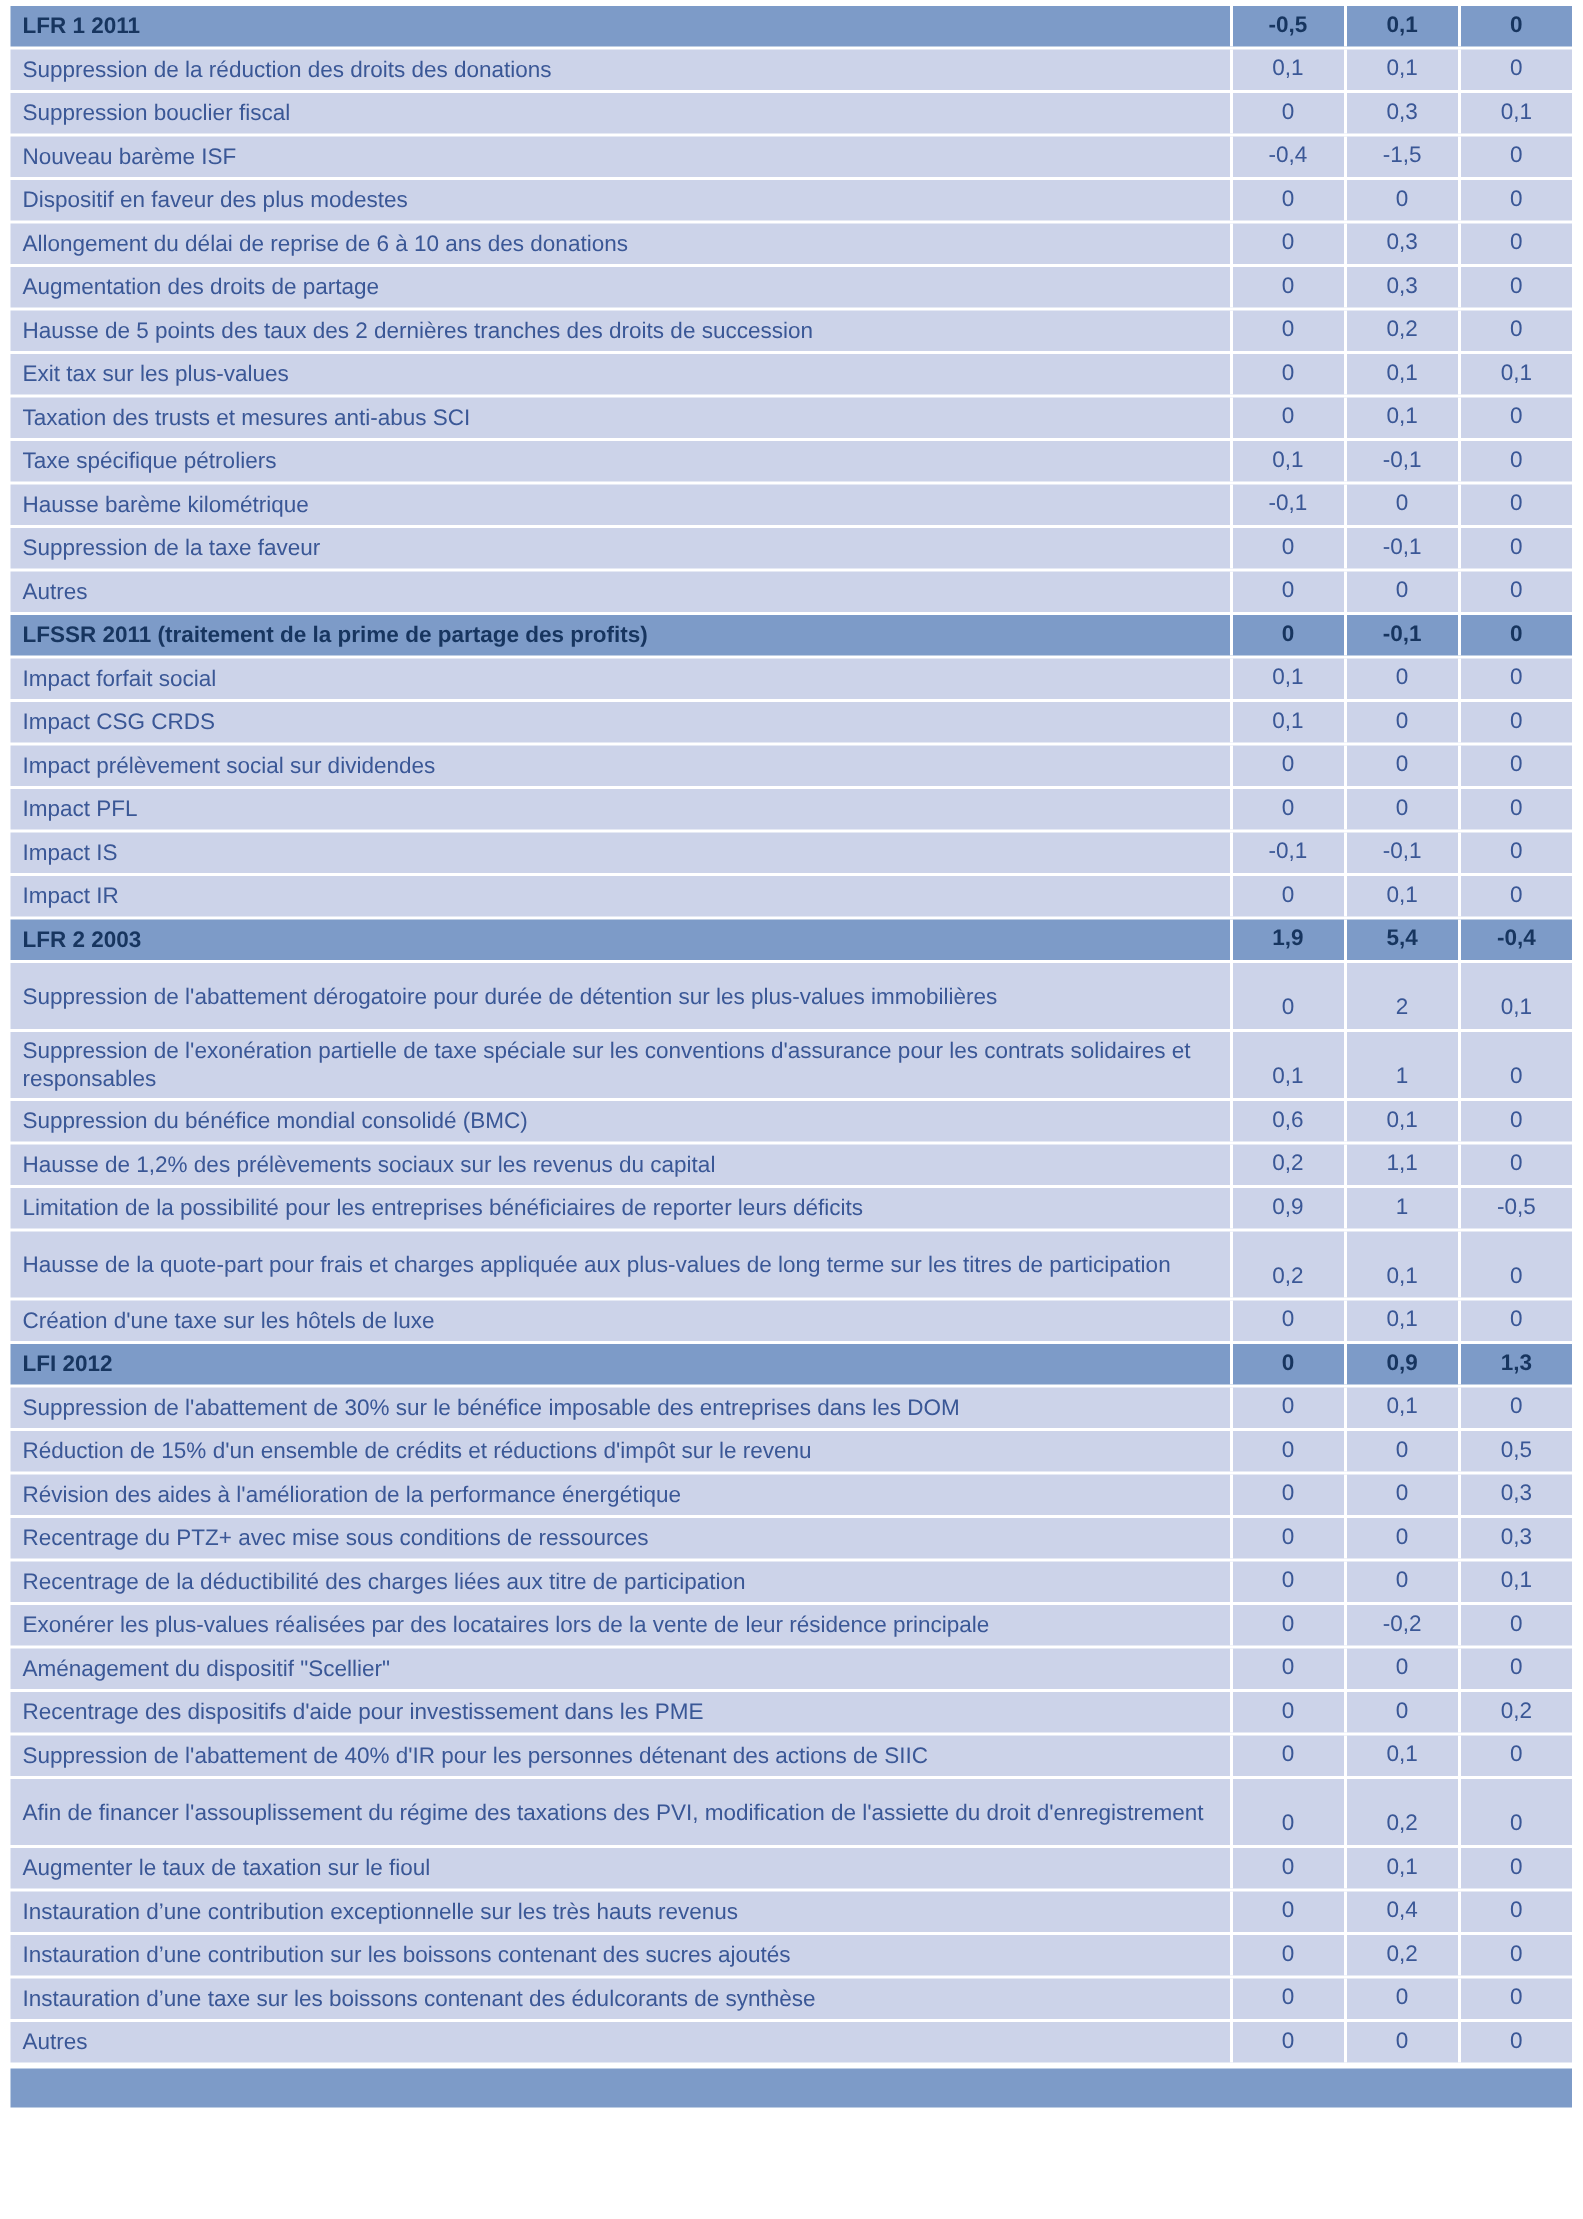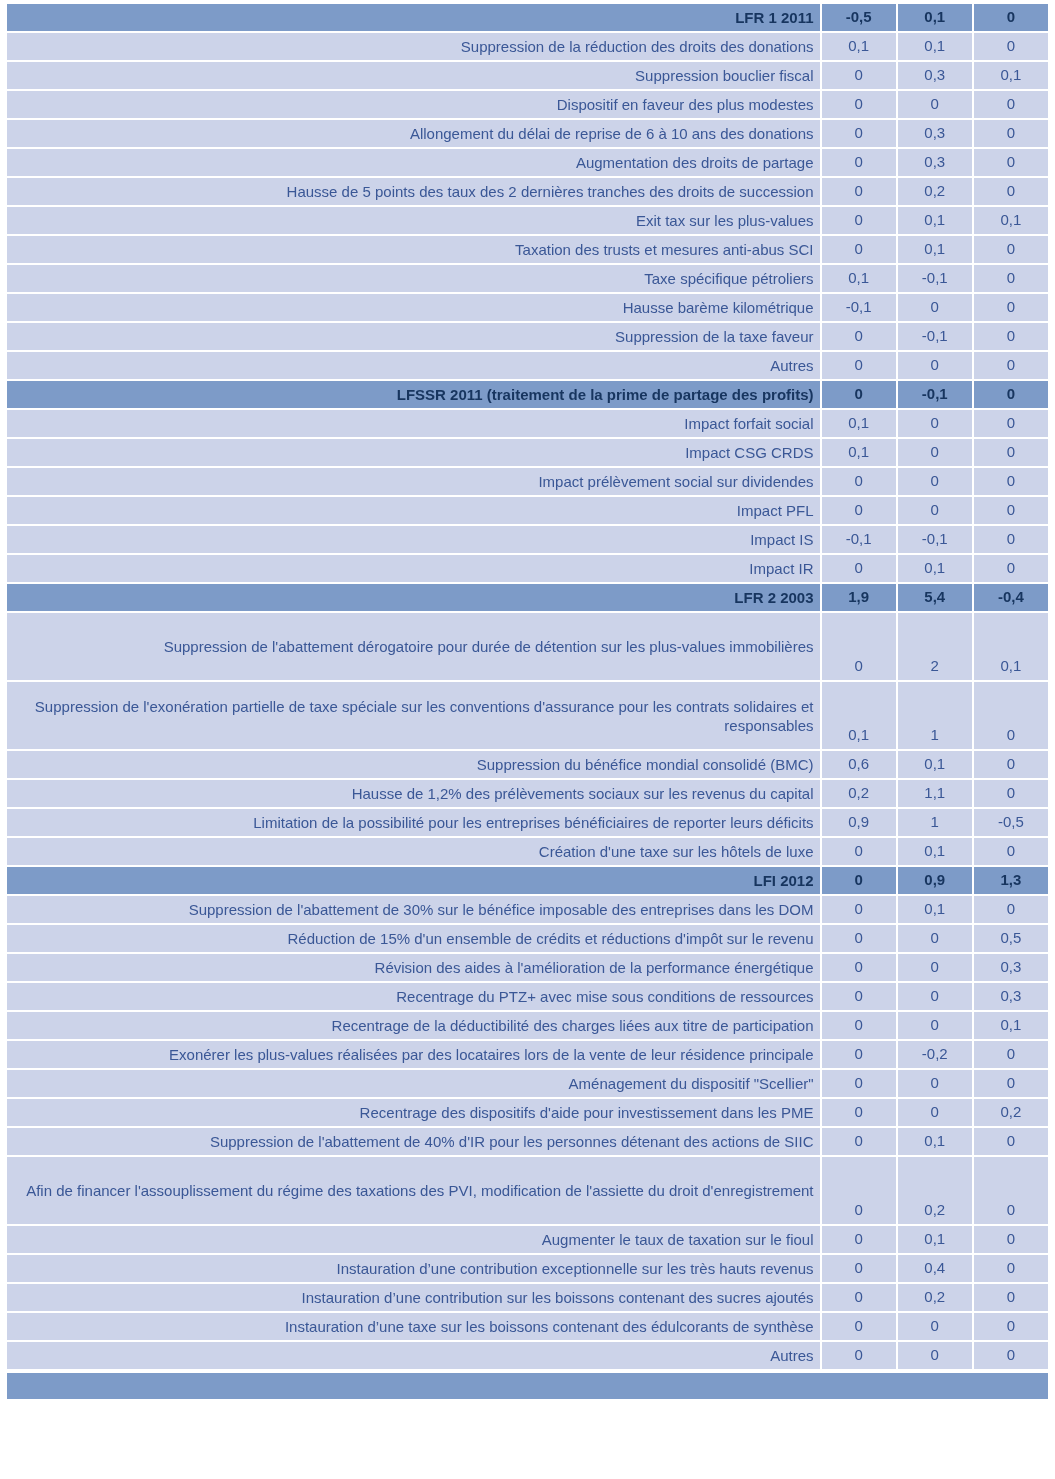--- a/index.html
+++ b/index.html
@@ -37,25 +37,25 @@
   }
   tr.data-row td {
     background: var(--row-bg);
     color: var(--row-text);
   }
   td {
     height: 27px;
     font-size: 15px;
     line-height: 19px;
   }
-  tr.tall td { height: 67px; }
+  tr.tall td { height: 44px; }
 
   td.label {
     padding: 3px 6px 3px 8px;
-    text-align: right;
+    text-align: left;
     vertical-align: middle;
   }
   td.val {
     text-align: center;
     vertical-align: bottom;
     padding-bottom: 5px;
     border-left: 2px solid #ffffff;
   }
   .footer-strip {
     margin-top: 2px;
@@ -87,20 +87,26 @@
           <td class="val">0,1</td>
           <td class="val">0</td>
         </tr>
         <tr class="data-row">
           <td class="label">Suppression bouclier fiscal</td>
           <td class="val">0</td>
           <td class="val">0,3</td>
           <td class="val">0,1</td>
         </tr>
         <tr class="data-row">
+          <td class="label">Nouveau barème ISF</td>
+          <td class="val">-0,4</td>
+          <td class="val">-1,5</td>
+          <td class="val">0</td>
+        </tr>
+        <tr class="data-row">
           <td class="label">Dispositif en faveur des plus modestes</td>
           <td class="val">0</td>
           <td class="val">0</td>
           <td class="val">0</td>
         </tr>
         <tr class="data-row">
           <td class="label">Allongement du délai de reprise de 6 à 10 ans des donations</td>
           <td class="val">0</td>
           <td class="val">0,3</td>
           <td class="val">0</td>
@@ -223,20 +229,26 @@
           <td class="label">Hausse de 1,2% des prélèvements sociaux sur les revenus du capital</td>
           <td class="val">0,2</td>
           <td class="val">1,1</td>
           <td class="val">0</td>
         </tr>
         <tr class="data-row">
           <td class="label">Limitation de la possibilité pour les entreprises bénéficiaires de reporter leurs déficits</td>
           <td class="val">0,9</td>
           <td class="val">1</td>
           <td class="val">-0,5</td>
+        </tr>
+        <tr class="data-row tall">
+          <td class="label">Hausse de la quote-part pour frais et charges appliquée aux plus-values de long terme sur les titres de participation</td>
+          <td class="val">0,2</td>
+          <td class="val">0,1</td>
+          <td class="val">0</td>
         </tr>
         <tr class="data-row">
           <td class="label">Création d'une taxe sur les hôtels de luxe</td>
           <td class="val">0</td>
           <td class="val">0,1</td>
           <td class="val">0</td>
         </tr>
         <tr class="header-row">
           <td class="label">LFI 2012</td>
           <td class="val">0</td>

